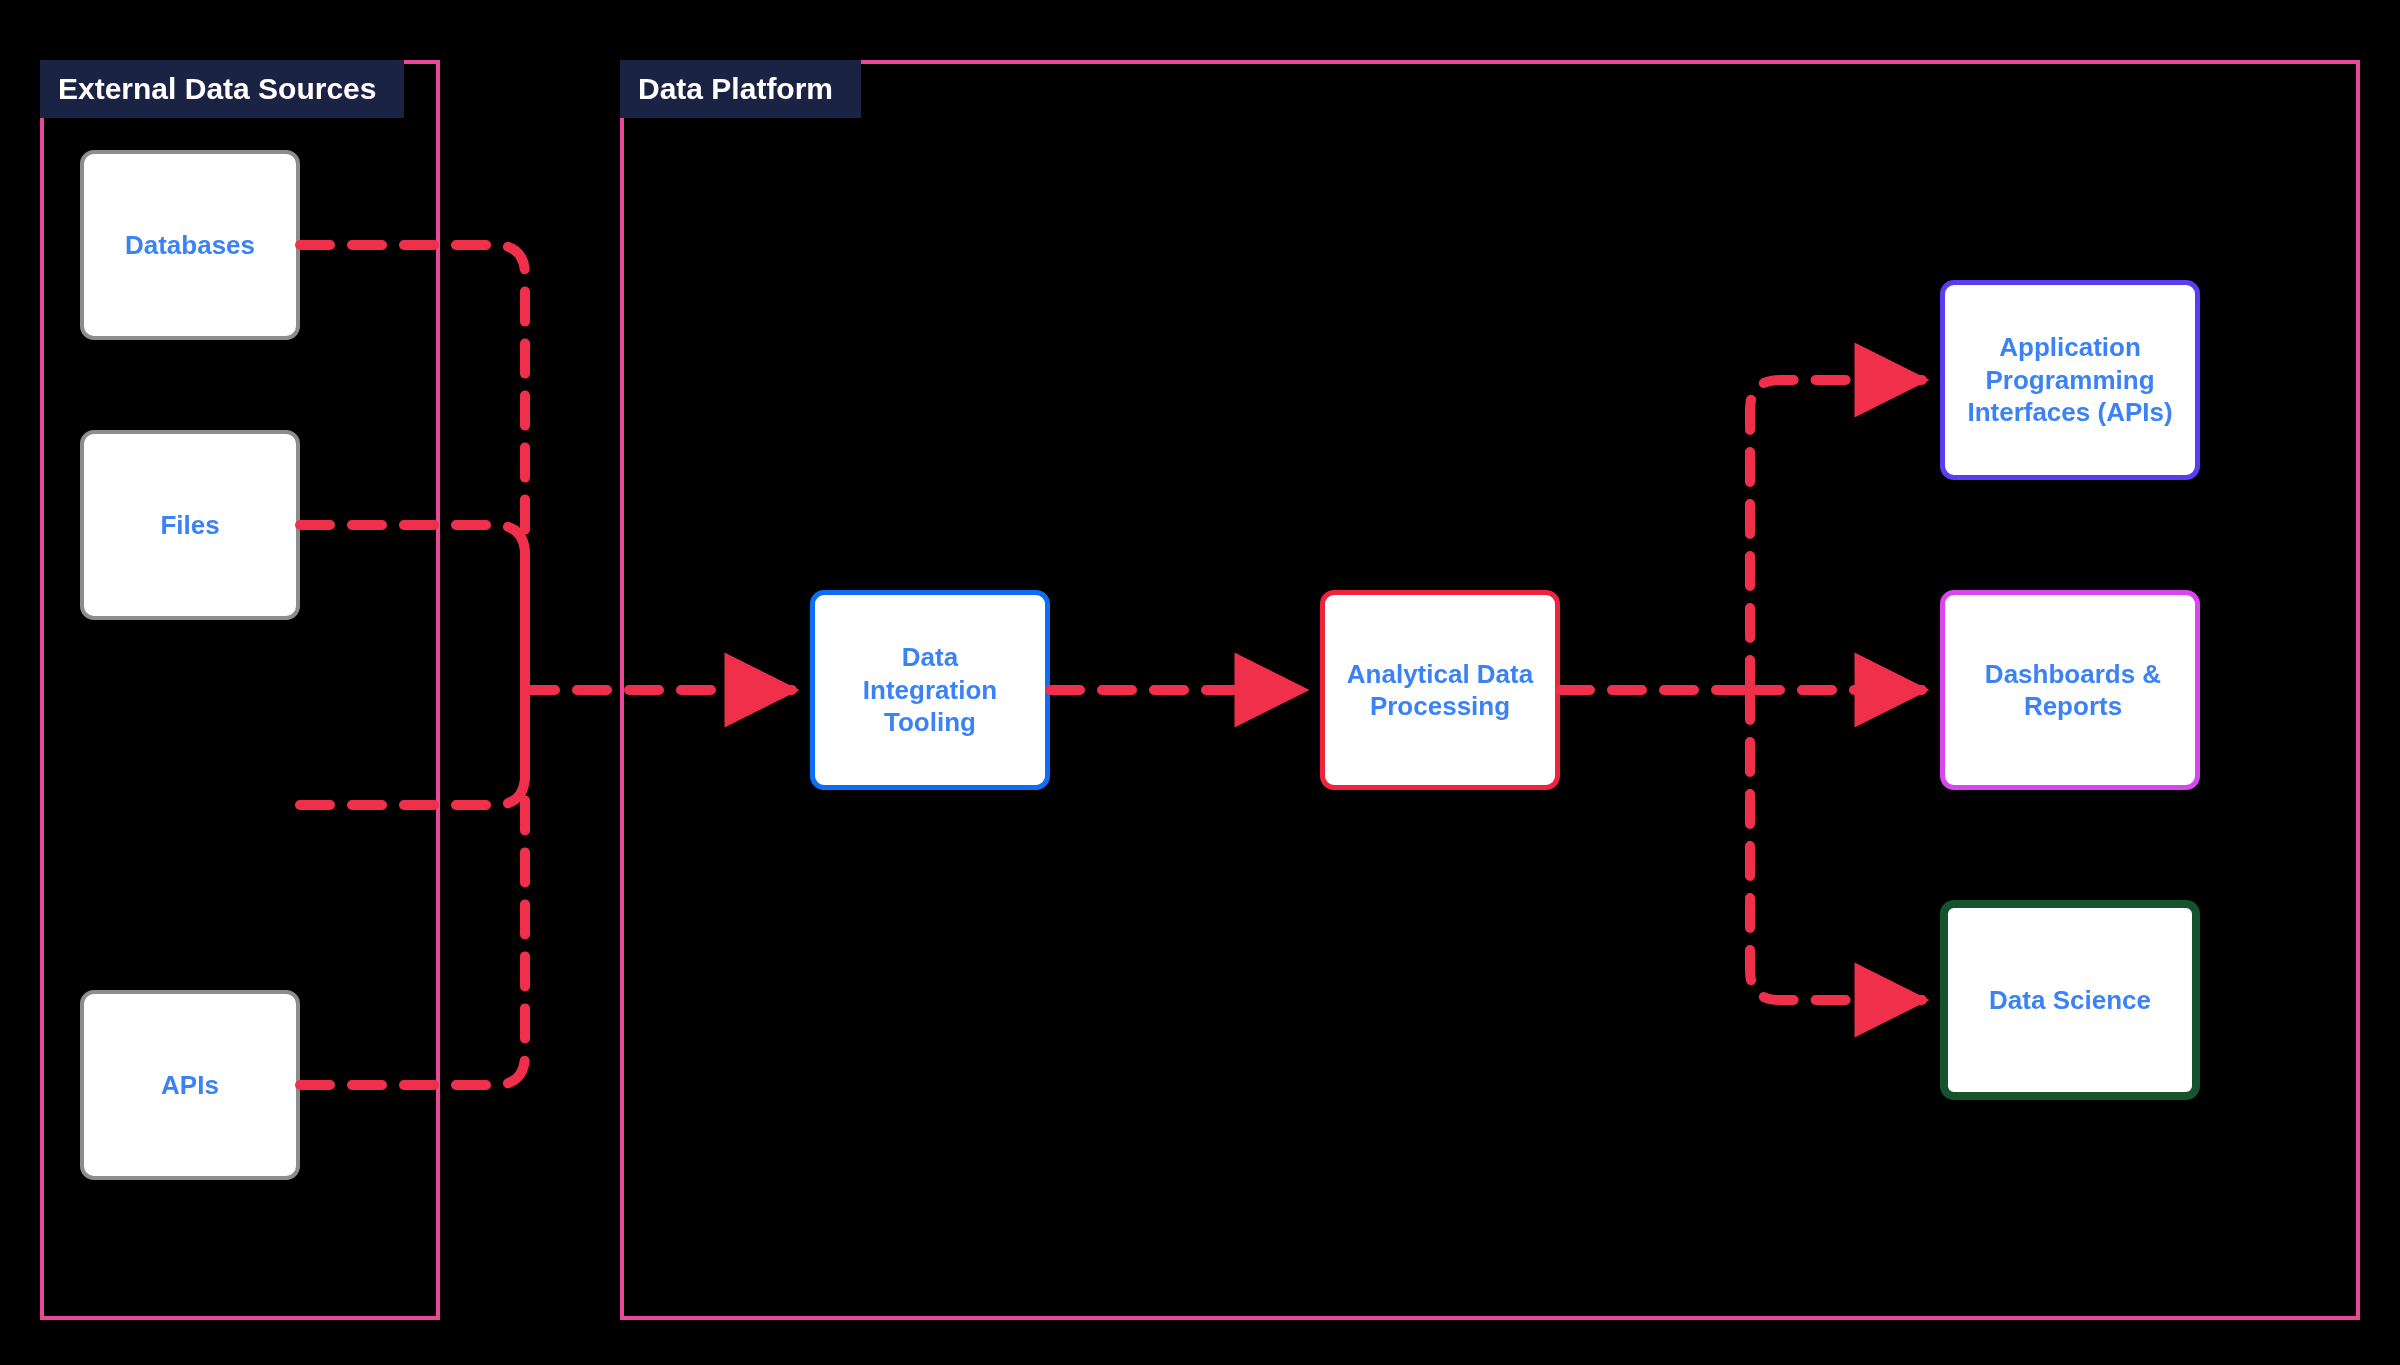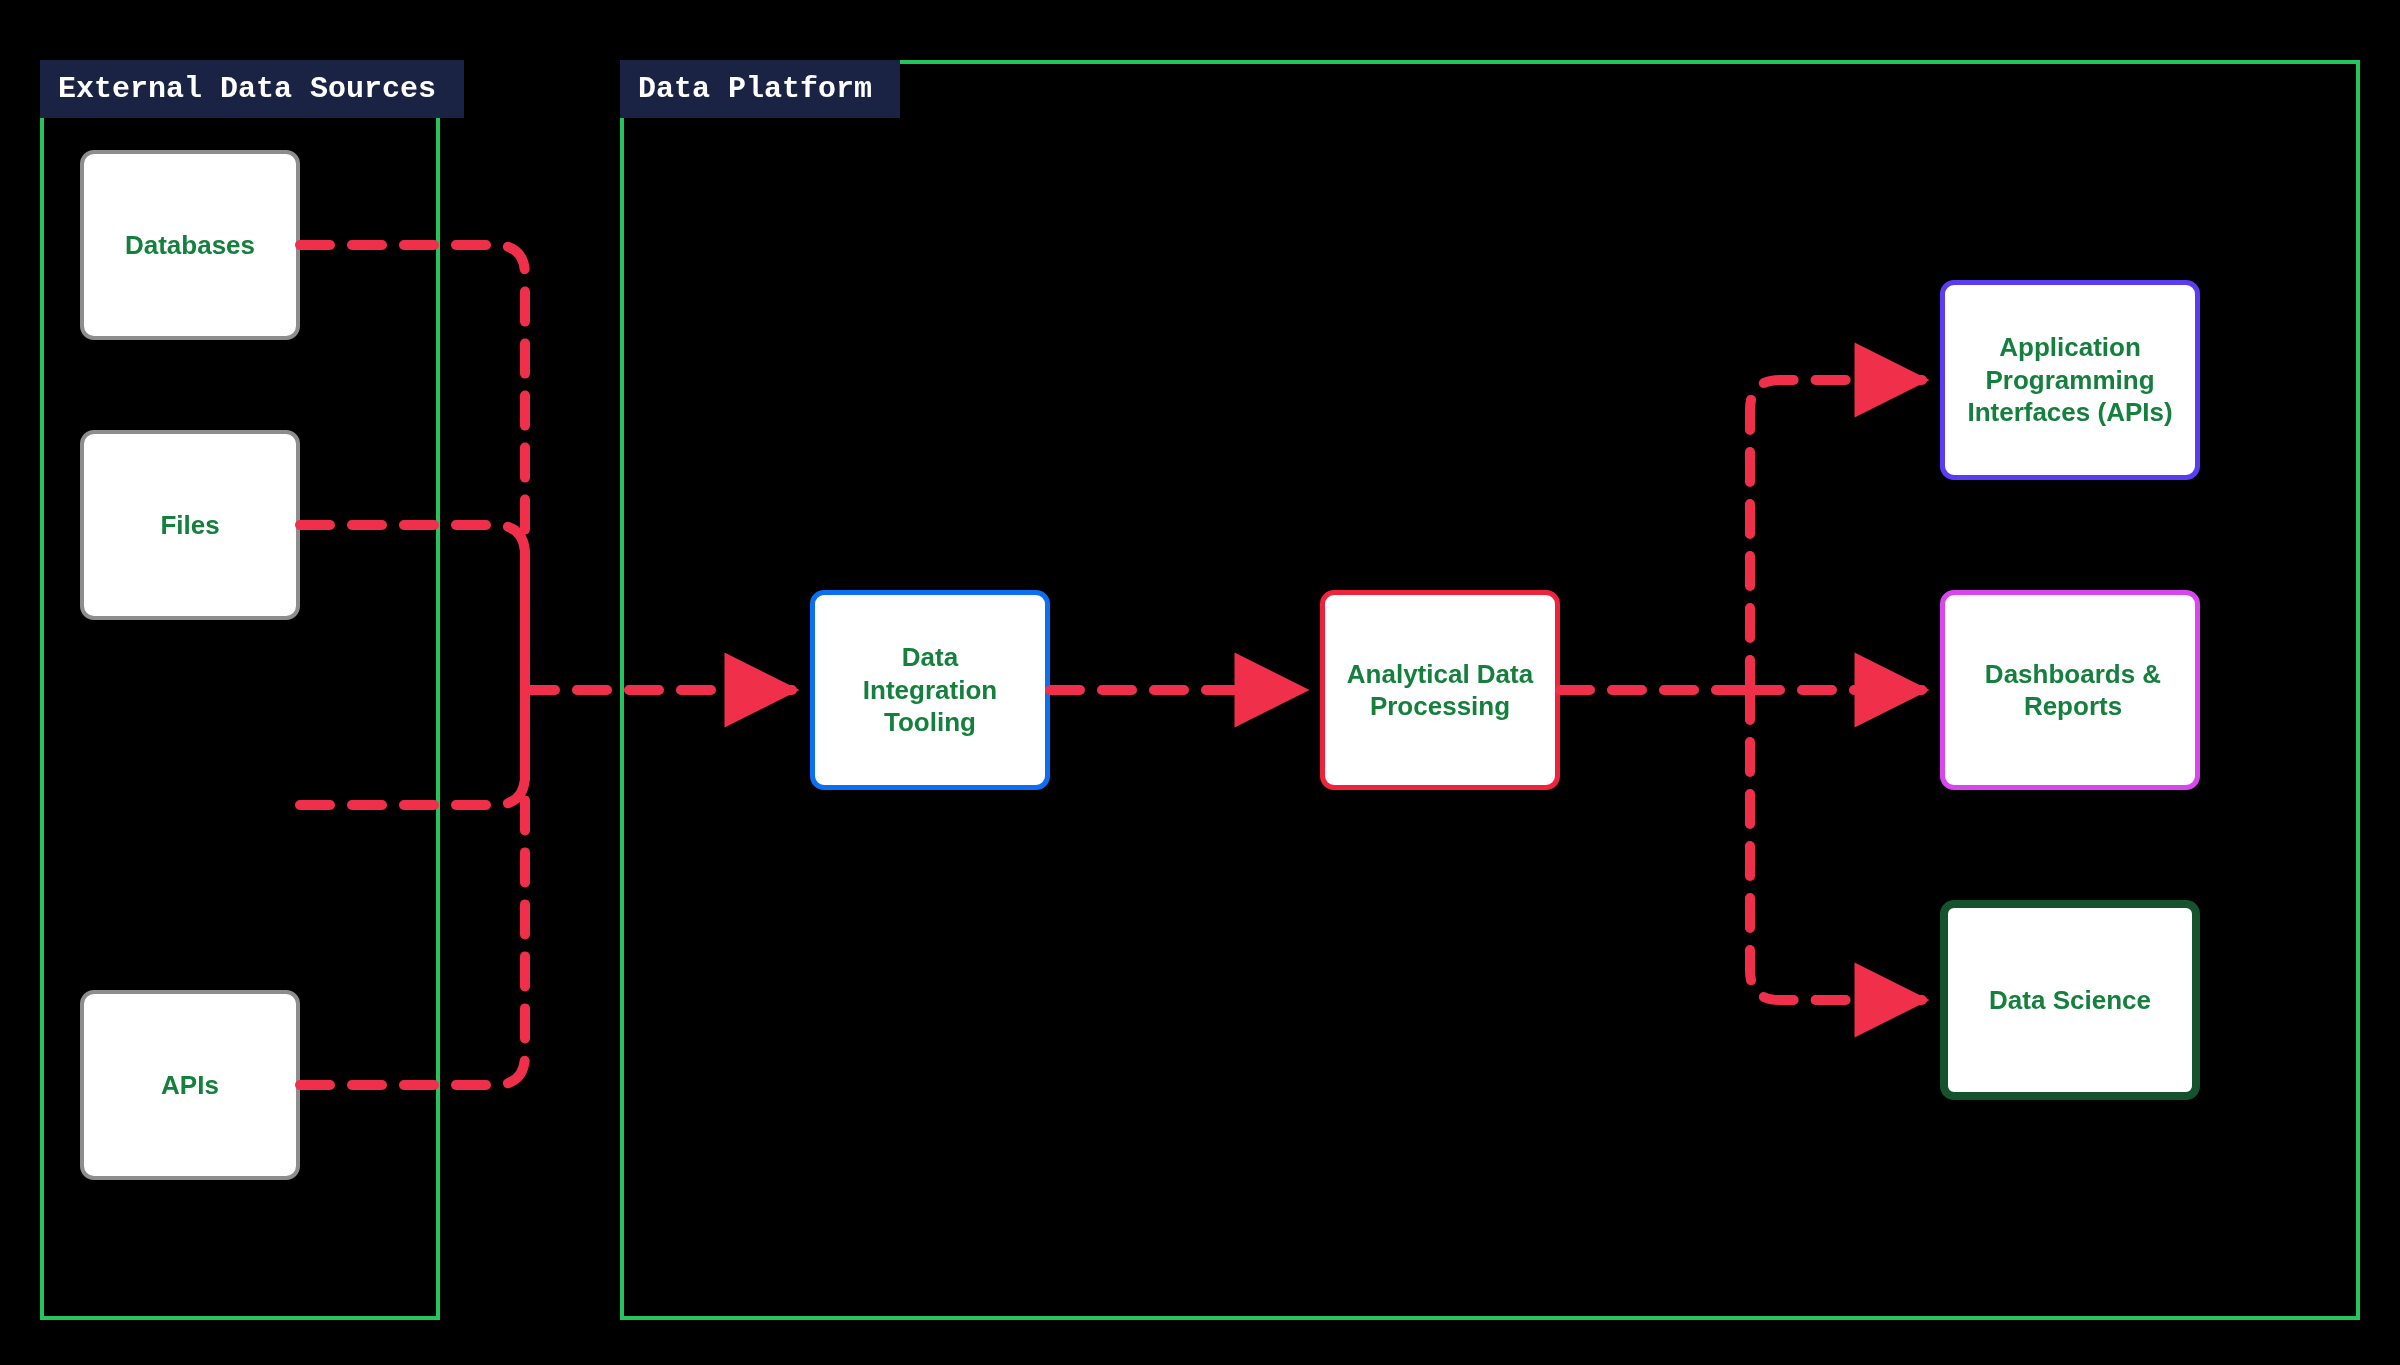--- a/index.html
+++ b/index.html
@@ -11,23 +11,22 @@
     font-family: -apple-system, BlinkMacSystemFont, "Segoe UI", "Helvetica Neue", Arial, sans-serif;
     color: #1a1a2e;
   }
   .canvas {
     position: relative;
     width: 2400px;
     height: 1365px;
   }
   .group-box {
     position: absolute;
-    border: 4px solid #22c55e;
+    border: 4px solid #ec4899;
     box-sizing: border-box;
-    font-family: Liberation Mono, monospace;
   }
   .group-tab {
     position: absolute;
     top: -4px;
     left: -4px;
     background: #1b2344;
     color: #ffffff;
     font-weight: 700;
     font-size: 30px;
     padding: 14px 28px 14px 18px;
@@ -38,21 +37,21 @@
     position: absolute;
     background: #ffffff;
     border-radius: 14px;
     box-sizing: border-box;
     display: flex;
     align-items: center;
     justify-content: center;
     text-align: center;
     font-weight: 700;
     font-size: 26px;
-    color: #15803d;
+    color: #3b82f6;
     padding: 10px 18px;
     line-height: 1.25;
   }
   .node.gray   { border: 4px solid #8d8d8d; }
   .node.blue   { border: 5px solid #0b6ef3; }
   .node.red    { border: 5px solid #ef233c; }
   .node.indigo { border: 5px solid #5a3cf2; }
   .node.orange { border: 5px solid #d946ef; padding-left: 24px; }
   .node.violet { border: 8px solid #14532d; }
   svg.connectors {

